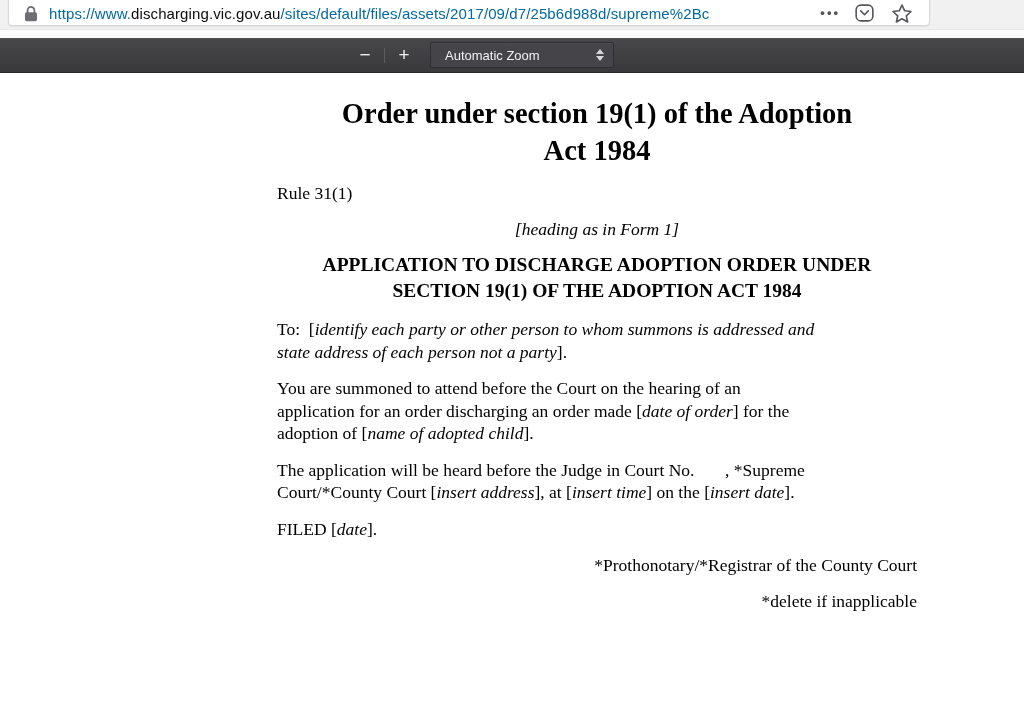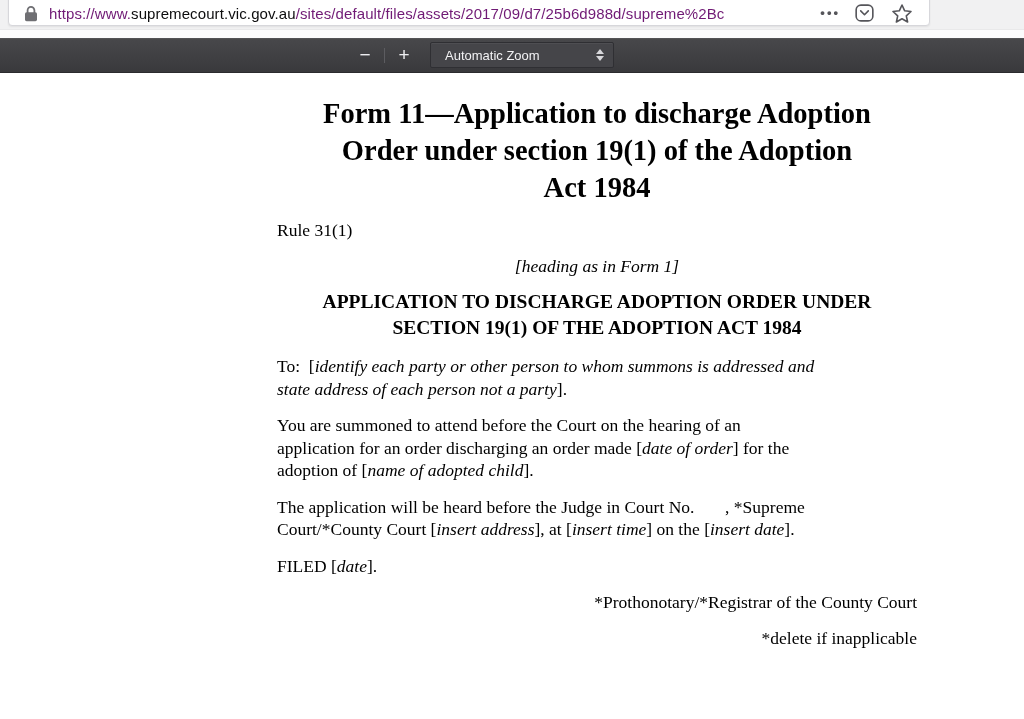--- a/index.html
+++ b/index.html
@@ -12,21 +12,21 @@
     position: absolute; left: 8px; top: -6px; width: 922px; height: 32px;
     background: #ffffff; border: 1px solid #d7d7db; border-radius: 4px;
     box-shadow: 0 1px 2px rgba(0,0,0,0.07);
     display: flex; align-items: center; padding: 6px 8px 0 15px;
   }
   .lock { display: flex; align-items: center; margin-right: 11px; flex: none; }
   .url-text {
     flex: 1 1 auto; font-size: 15px; white-space: nowrap;
     overflow: hidden; position: relative; letter-spacing: 0.1px;
   }
-  .url-text .seg-gray { color: #701a75; }
+  .url-text .seg-gray { color: #0369a1; }
   .url-text .seg-dark { color: #0c0c0d; }
   .url-fade {
     position: absolute; right: 0; top: 0; bottom: 0; width: 42px;
     background: linear-gradient(to right, rgba(255,255,255,0), #ffffff);
   }
   .page-actions { display: flex; align-items: center; flex: none; margin-left: 6px; }
   .dots {
     color: #55555a; font-size: 13px; font-weight: bold;
     letter-spacing: 2px; padding: 0 6px 2px 2px; cursor: pointer;
   }
@@ -85,21 +85,21 @@
 
 <div class="nav-row">
   <div class="url-bar">
     <span class="lock">
       <svg width="14" height="17" viewBox="0 0 14 17">
         <path d="M3.6 8V5.2a3.4 3.4 0 0 1 6.8 0V8" fill="none" stroke="#6f6f73" stroke-width="1.8"></path>
         <rect x="1" y="7.2" width="12" height="9" rx="1.6" fill="#6f6f73"></rect>
       </svg>
     </span>
     <div class="url-text">
-      <span class="seg-gray">https://www.</span><span class="seg-dark">supremecourt.vic.gov.au</span><span class="seg-gray">/sites/default/files/assets/2017/09/d7/25b6d988d/supreme%2Bc</span>
+      <span class="seg-gray">https://www.</span><span class="seg-dark">discharging.vic.gov.au</span><span class="seg-gray">/sites/default/files/assets/2017/09/d7/25b6d988d/supreme%2Bc</span>
       <span class="url-fade"></span>
     </div>
     <div class="page-actions">
       <span class="dots">•••</span>
       <span class="icon-btn">
         <svg width="19" height="18" viewBox="0 0 20 19" fill="none" stroke="#55555a" stroke-width="1.7">
           <rect x="1.2" y="1.2" width="17.6" height="16.6" rx="5"></rect>
           <polyline points="6,7.3 10,11.3 14,7.3" stroke-linecap="round" stroke-linejoin="round"></polyline>
         </svg>
       </span>
@@ -124,21 +124,20 @@
       <span class="sel-arrows">
           <i class="up"></i>
           <i class="down"></i>
         </span>
     </div>
   </div>
 </div>
 
 <div class="doc">
   <div class="doc-title">
-    <div>Form 11—Application to discharge Adoption</div>
     <div>Order under section 19(1) of the Adoption</div>
     <div>Act 1984</div>
   </div>
 
   <div class="rule-label">Rule 31(1)</div>
 
   <div class="heading-note">[heading as in Form 1]</div>
 
   <div class="main-heading">
     <div>APPLICATION TO DISCHARGE ADOPTION ORDER UNDER</div>

